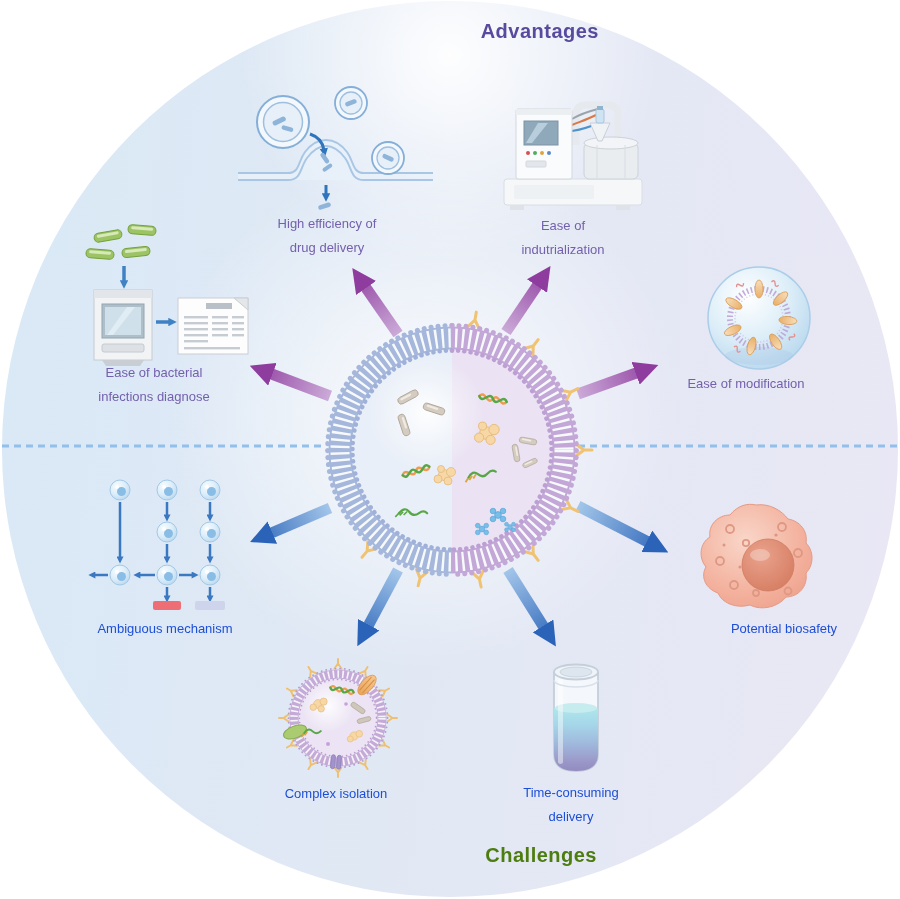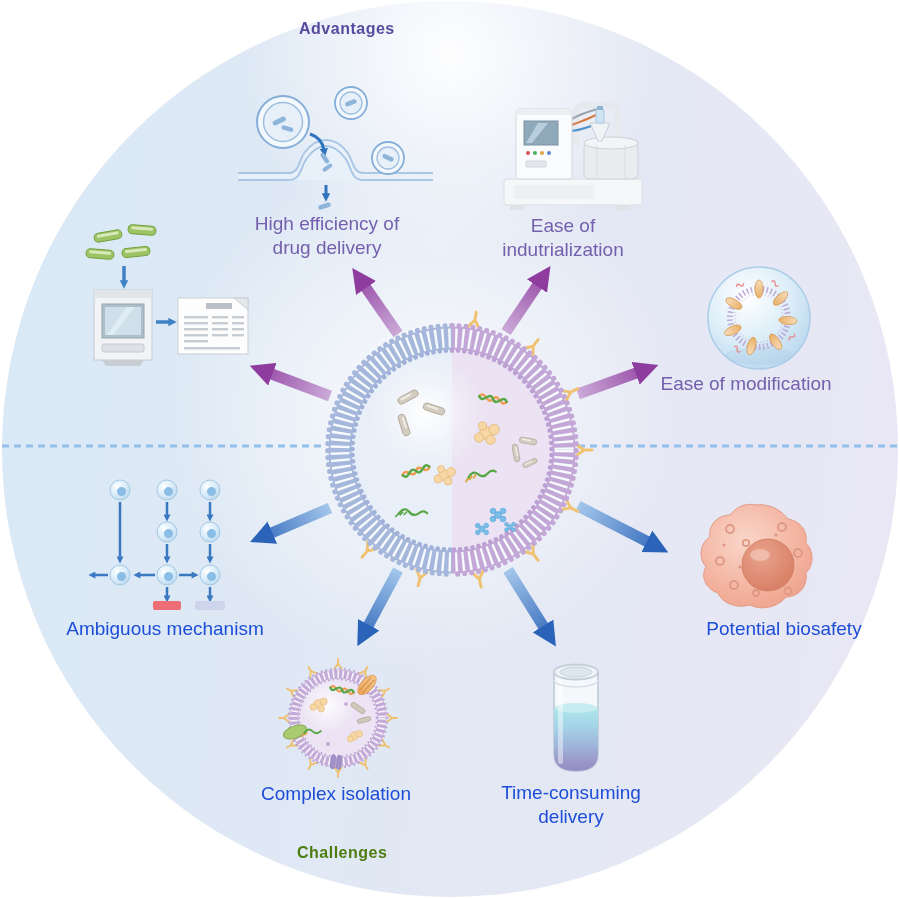--- a/index.html
+++ b/index.html
@@ -4,24 +4,24 @@
 <style>
 *{margin:0;padding:0;box-sizing:border-box}
 body{background:#fff;font-family:"Liberation Sans",sans-serif}
 .canvas{position:relative;width:900px;height:899px;background:#fff;overflow:hidden}
 .big-circle{position:absolute;left:2px;top:1px;width:896px;height:896px;border-radius:50%;
  background:
   radial-gradient(circle at 50% 6%, rgba(255,255,255,.95) 0%, rgba(255,255,255,0) 22%),
   radial-gradient(circle at 47% 46%, rgba(255,255,255,.85) 0%, rgba(255,255,255,0) 38%),
   linear-gradient(97deg,#d9e9f6 0%,#e2e8f4 55%,#eae7f5 100%);}
 .abs{position:absolute}
-.title{position:absolute;font-weight:bold;font-size:16px;letter-spacing:.5px;text-align:left;width:300px}
+.title{position:absolute;font-weight:bold;font-size:20px;letter-spacing:.5px;text-align:right;width:300px}
 .t-adv{left:299px;top:20px;color:#584a9e}
 .t-cha{left:297px;top:844px;color:#4d7c0f}
-.lbl{position:absolute;text-align:center;font-size:19px;line-height:24px}
+.lbl{position:absolute;text-align:center;font-size:13px;line-height:24px}
 .lbl span{display:block}
 .purple{color:#7460ad}
 .blue{color:#1d4ed8}
 </style>
 </head>
 <body>
 
 <div class="canvas">
 
   <div class="big-circle"></div>
@@ -479,20 +479,24 @@
   <div class="title t-cha">Challenges</div>
 
   <div class="lbl purple" style="left:212px;top:212px;width:230px">
     <span>High efficiency of</span>
     <span>drug delivery</span>
   </div>
   <div class="lbl purple" style="left:448px;top:214px;width:230px">
     <span>Ease of</span>
     <span>indutrialization</span>
   </div>
+  <div class="lbl purple" style="left:34px;top:361px;width:240px">
+    <span>Ease of bacterial</span>
+    <span>infections diagnose</span>
+  </div>
   <div class="lbl purple" style="left:626px;top:372px;width:240px">
     <span>Ease of modification</span>
   </div>
   <div class="lbl blue" style="left:35px;top:617px;width:260px">
     <span>Ambiguous mechanism</span>
   </div>
   <div class="lbl blue" style="left:664px;top:617px;width:240px">
     <span>Potential biosafety</span>
   </div>
   <div class="lbl blue" style="left:216px;top:782px;width:240px">

